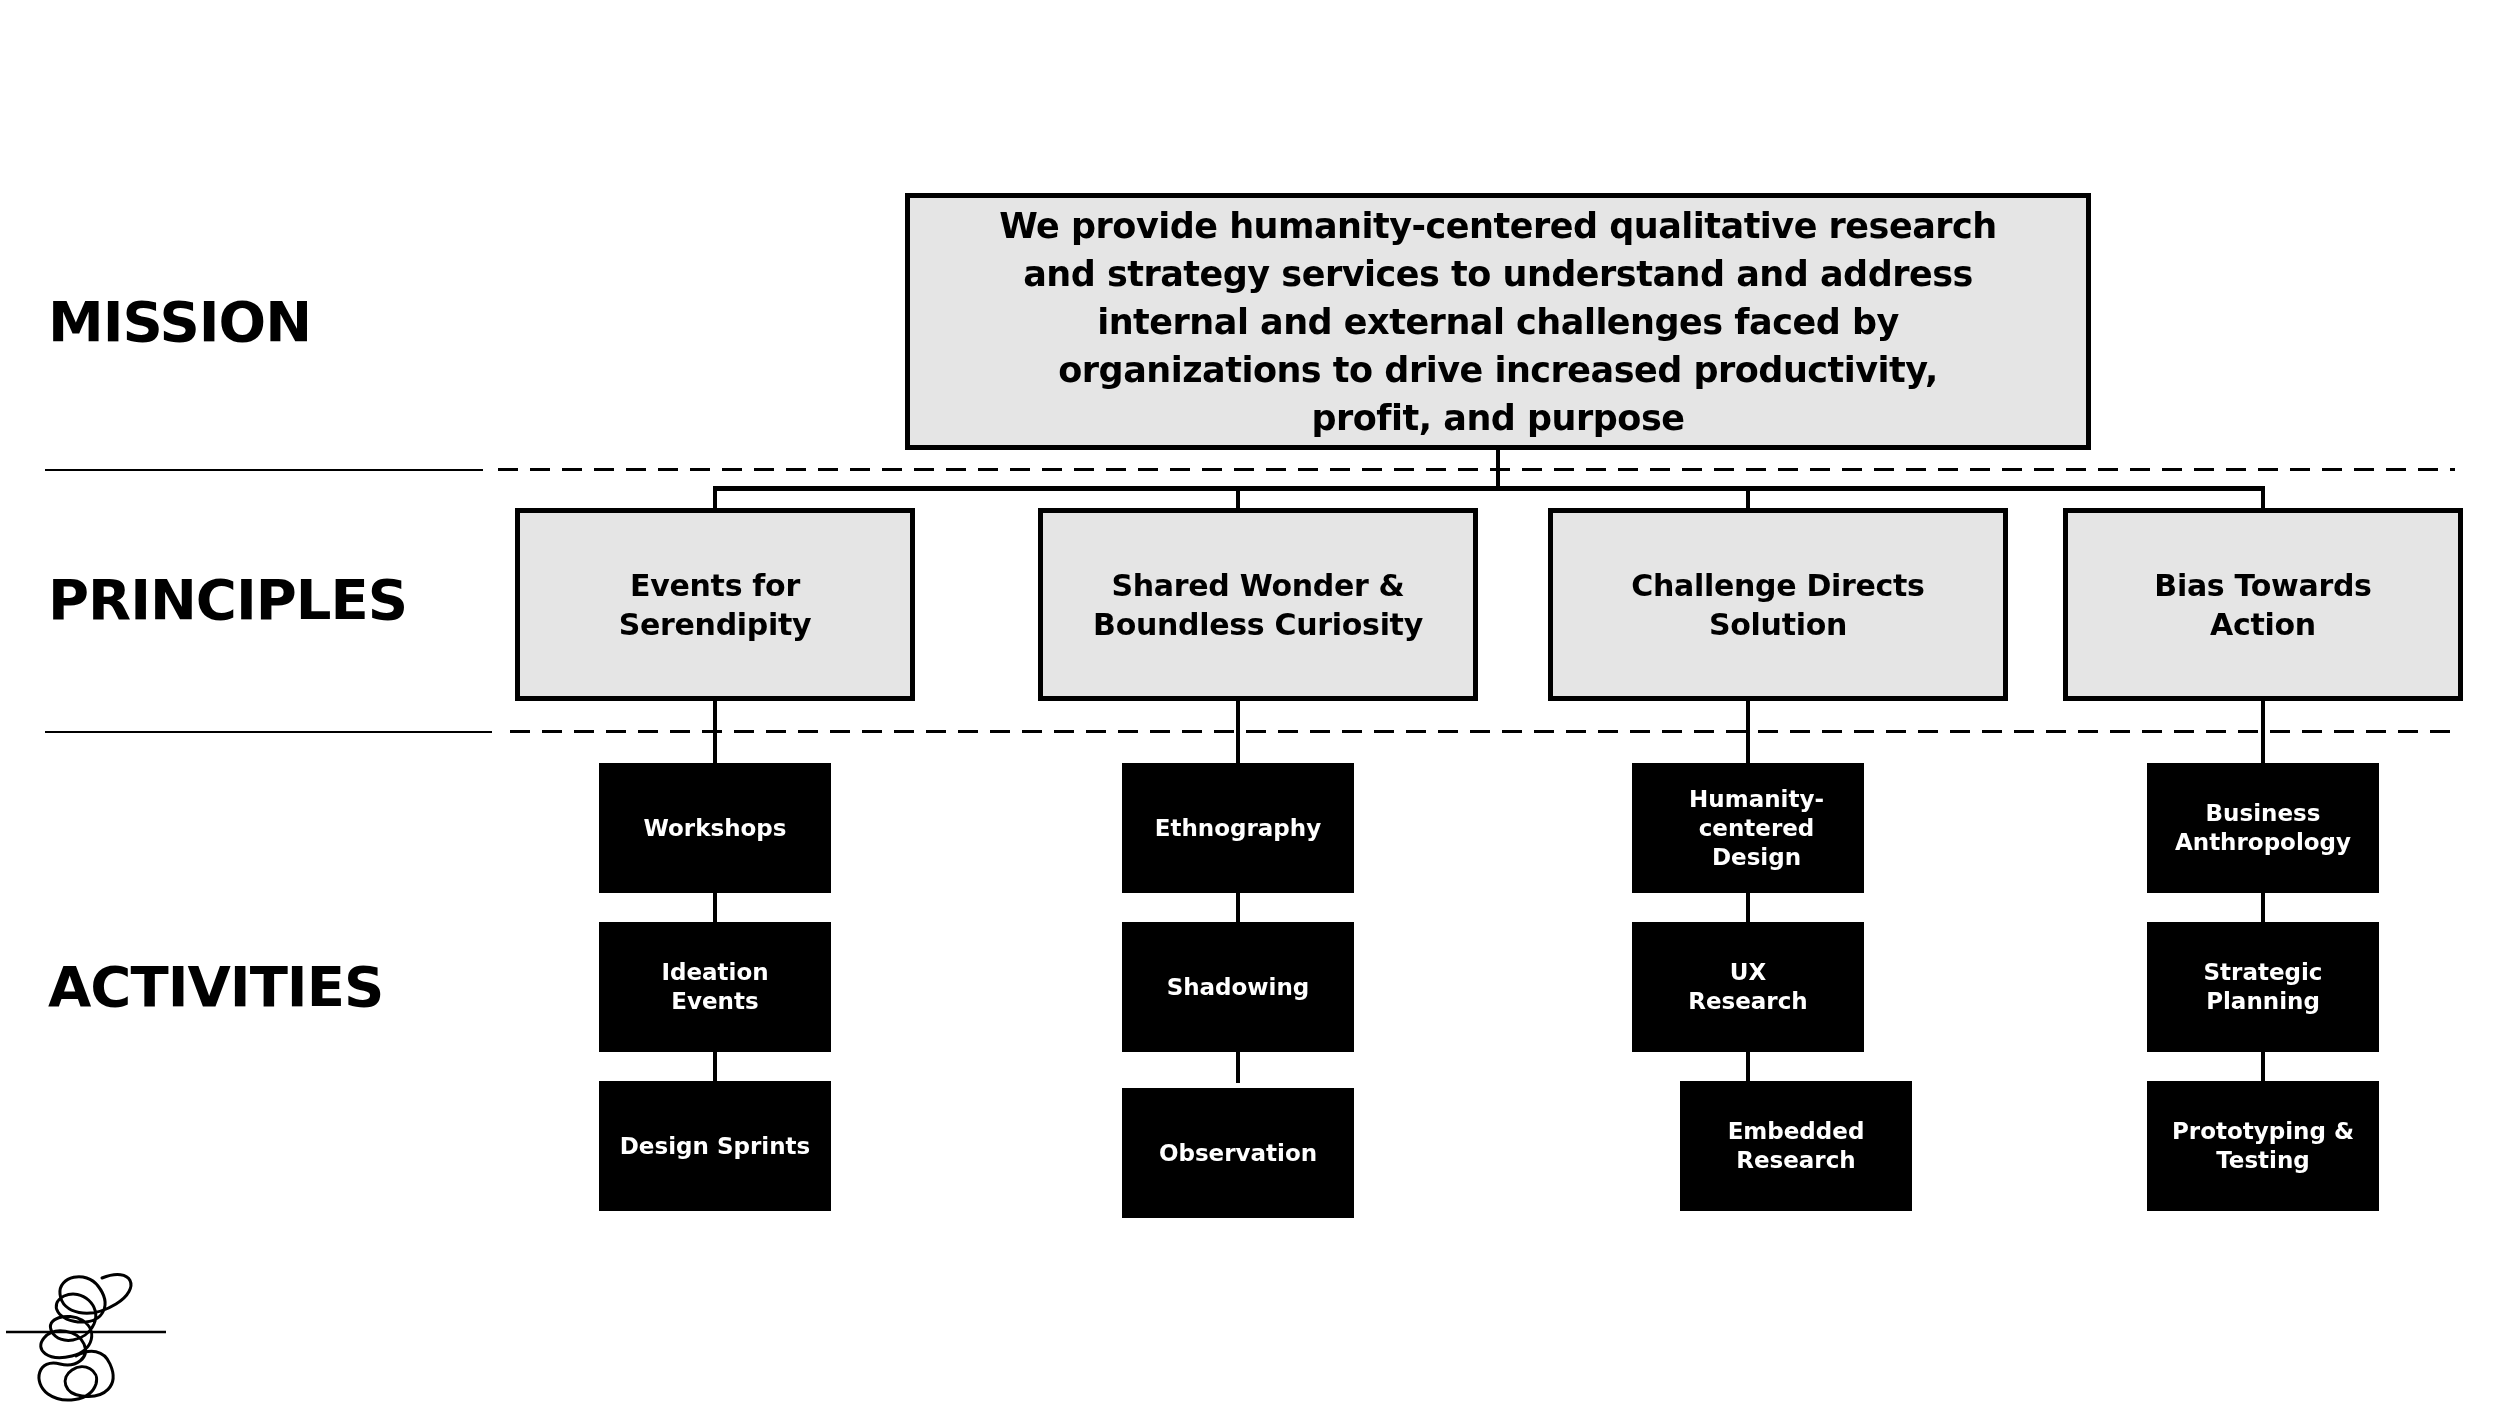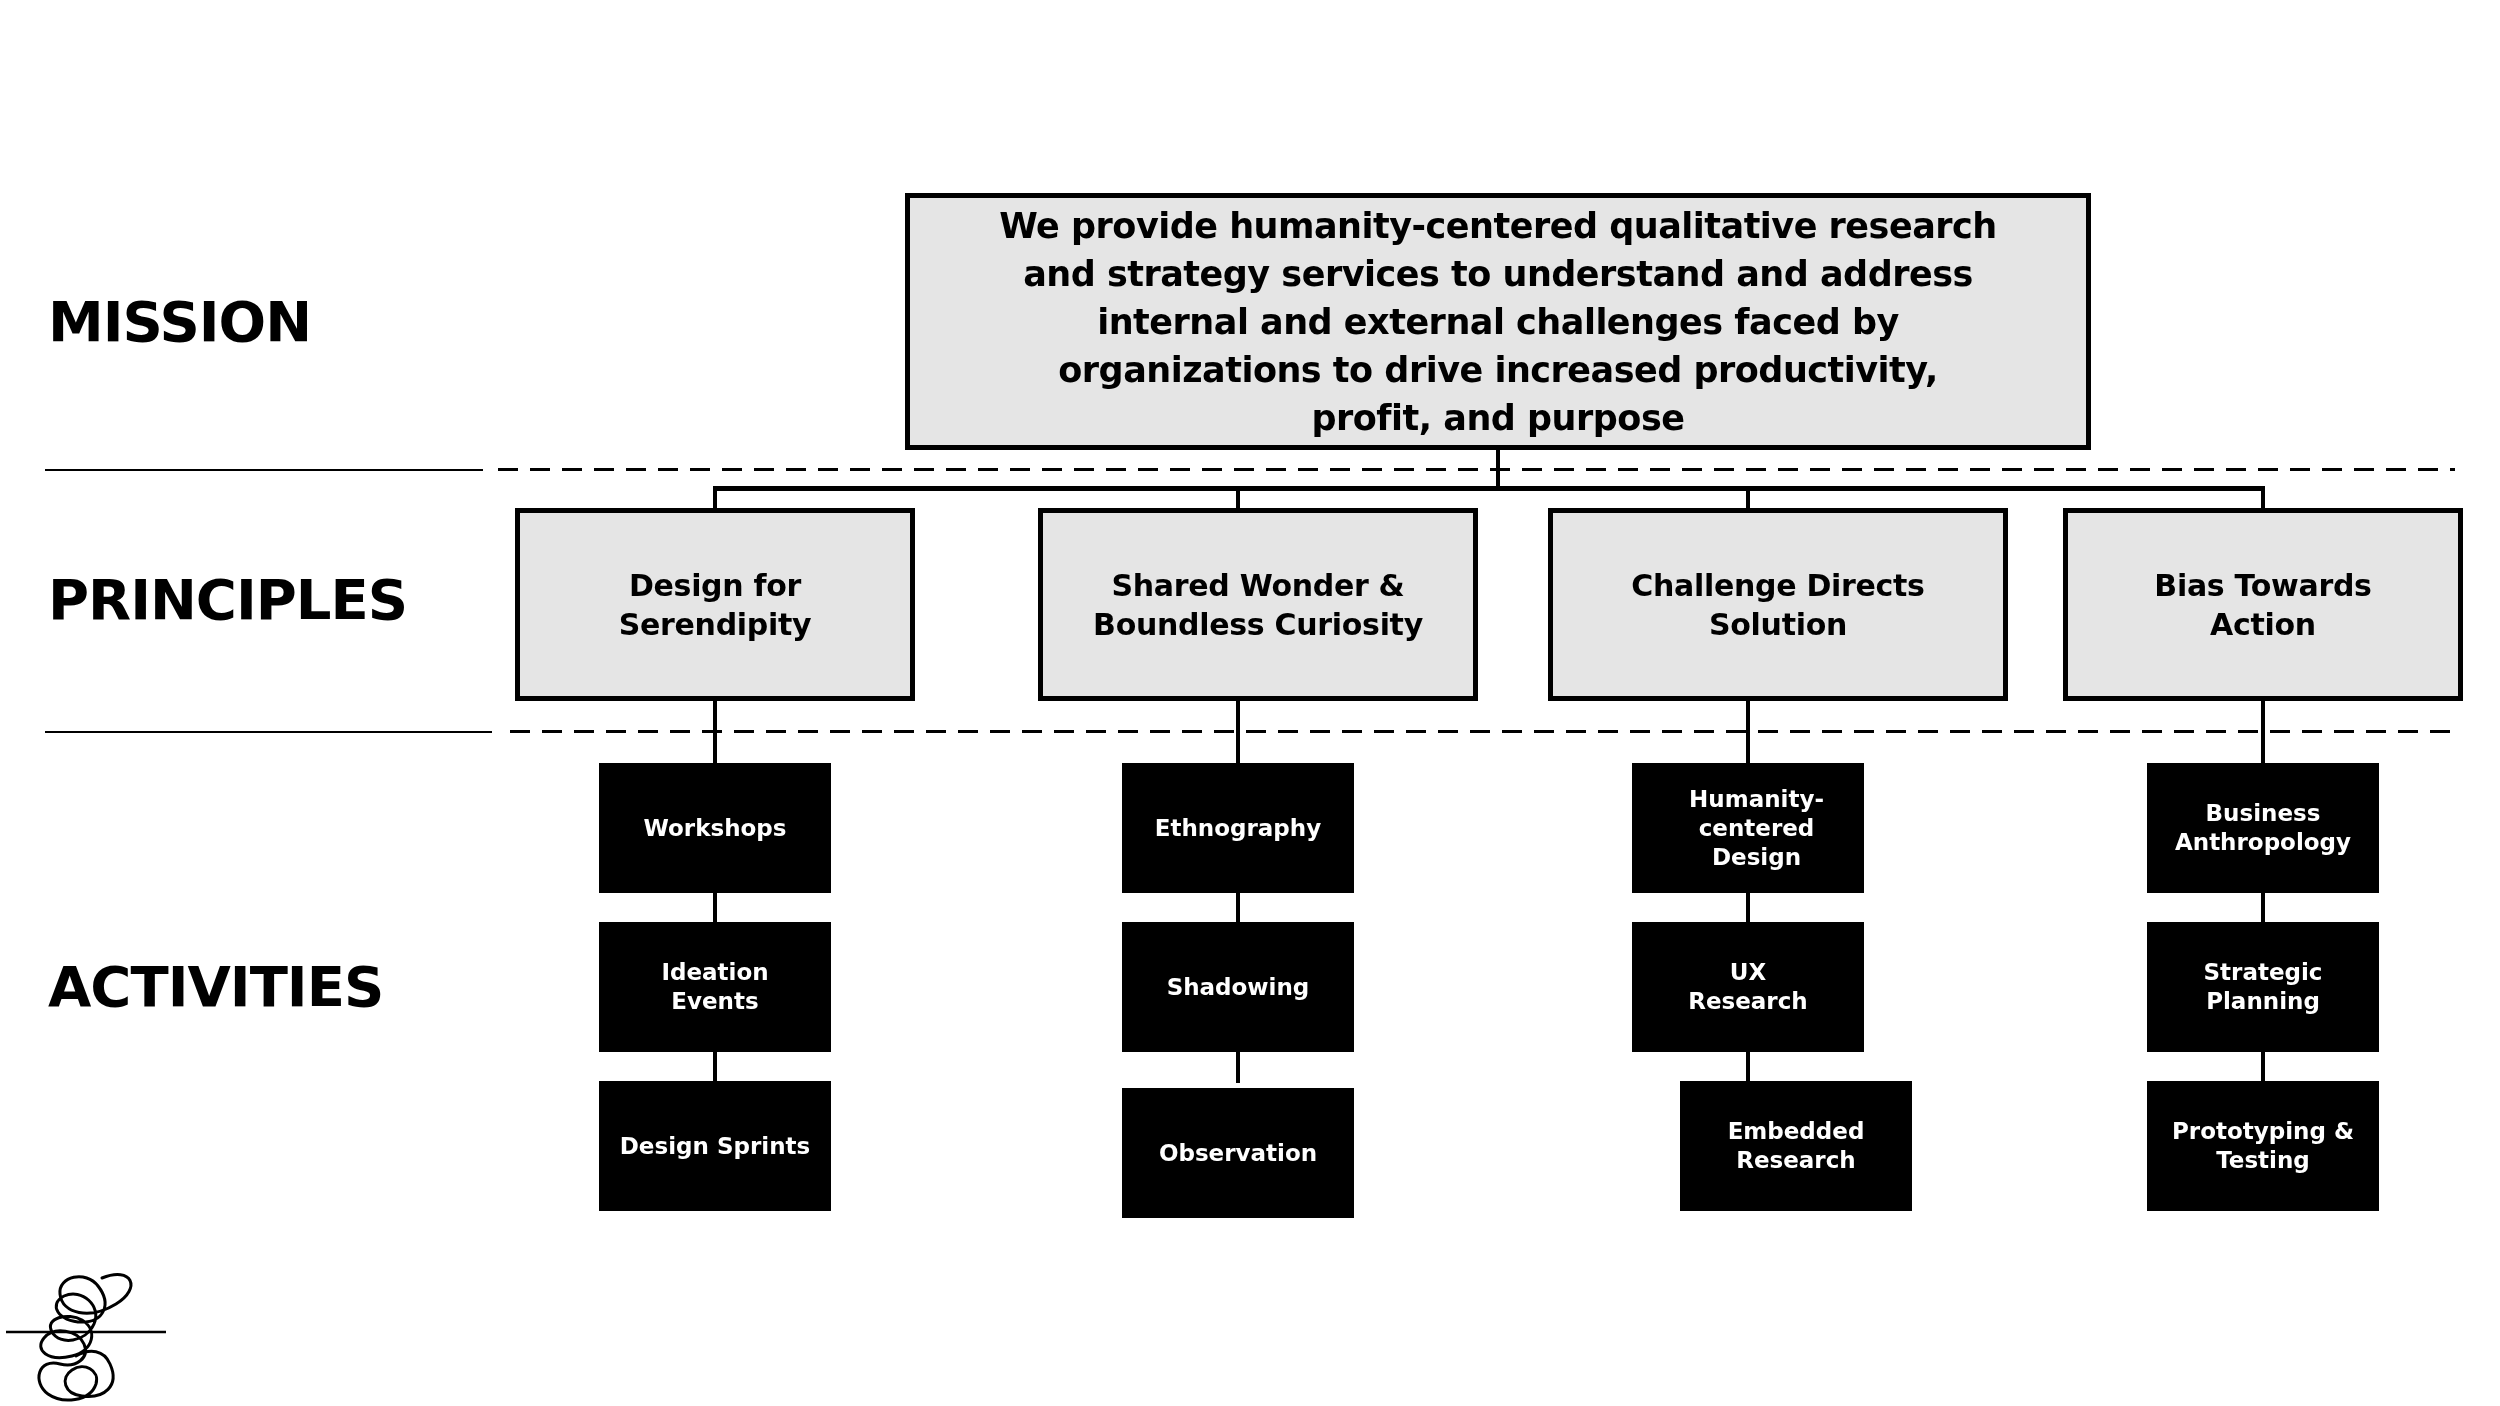--- a/index.html
+++ b/index.html
@@ -64,21 +64,21 @@
   <div class="divider-dashed" style="left:510px;top:730px;width:1945px;"></div>
 
   <div class="vline" style="left:1496px;top:448px;height:42px;"></div>
   <div class="hline-connector" style="left:713px;top:486px;width:1552px;"></div>
   <div class="vline" style="left:713px;top:488px;height:22px;"></div>
   <div class="vline" style="left:1236px;top:488px;height:22px;"></div>
   <div class="vline" style="left:1746px;top:488px;height:22px;"></div>
   <div class="vline" style="left:2261px;top:488px;height:22px;"></div>
 
   <div class="outline-box" style="left:515px;top:508px;width:400px;height:193px;">
-    <p class="principle-text">Design for
+    <p class="principle-text">Events for
 Serendipity</p>
   </div>
   <div class="vline" style="left:713px;top:698px;height:67px;"></div>
   <div class="activity-box" style="left:599px;top:763px;">
     <p class="activity-text">Workshops</p>
   </div>
   <div class="vline" style="left:713px;top:891px;height:33px;"></div>
   <div class="activity-box" style="left:599px;top:922px;">
     <p class="activity-text">Ideation
 Events</p>

